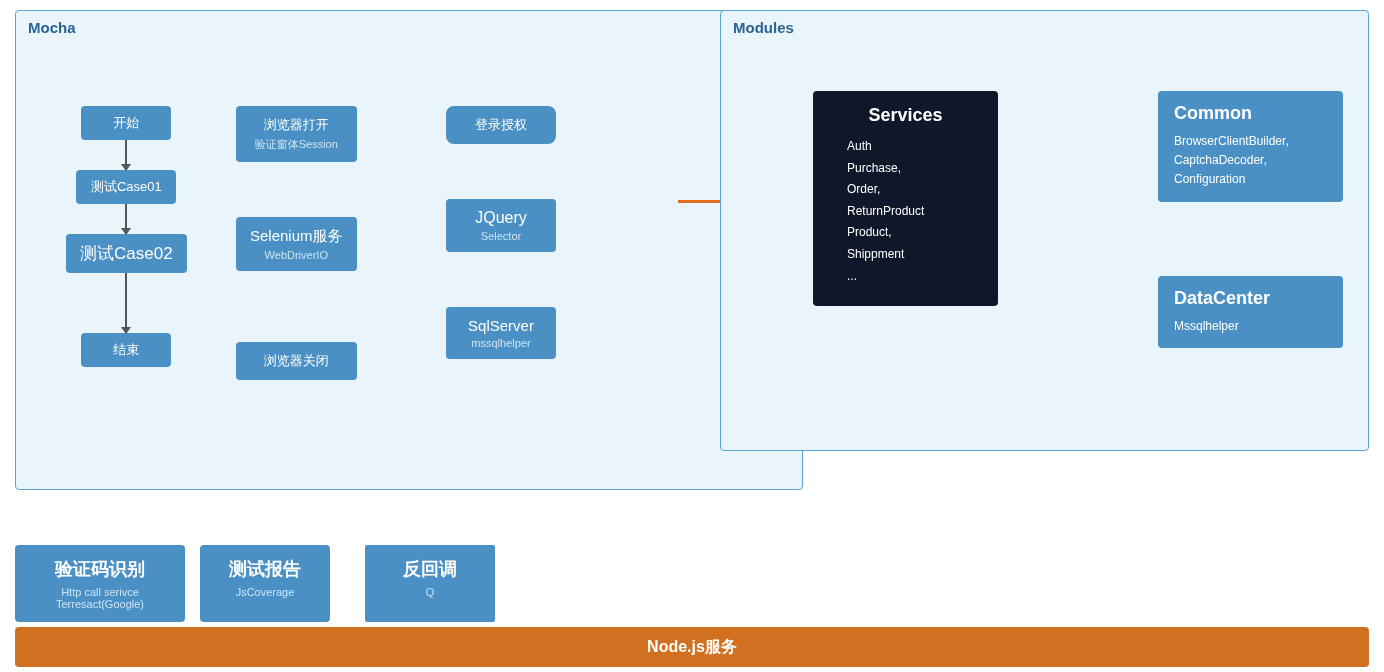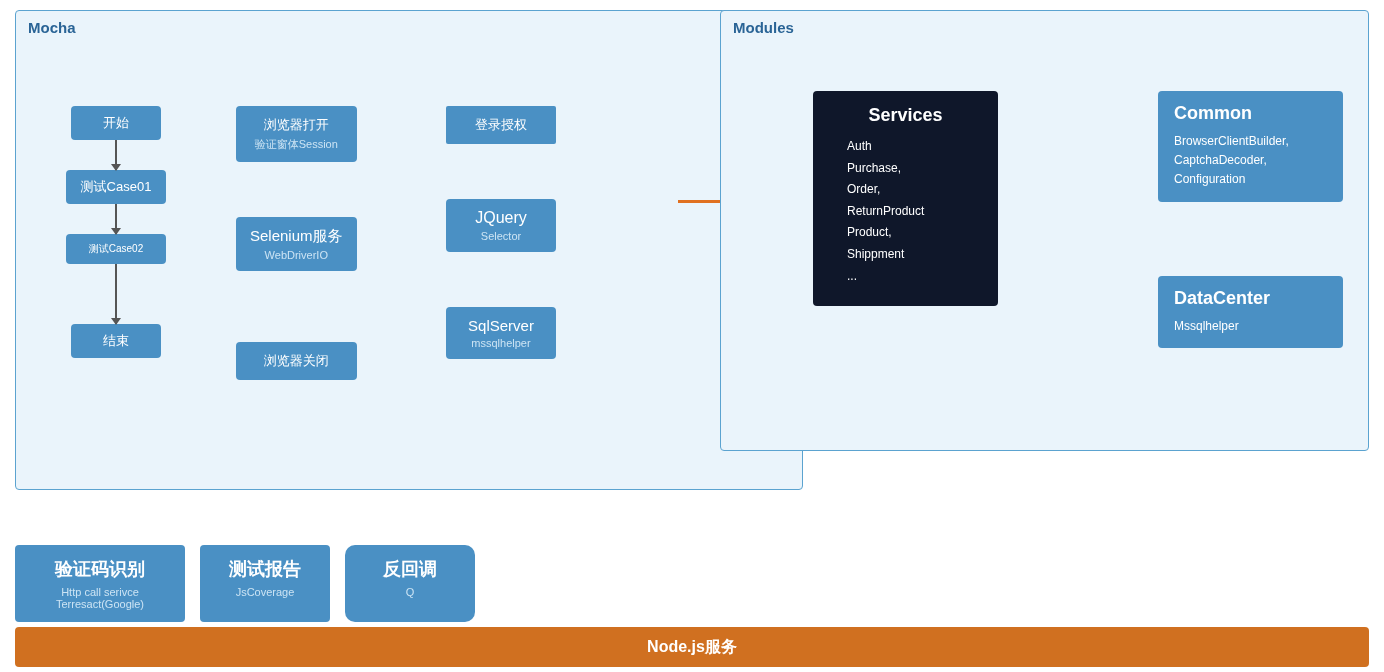--- a/index.html
+++ b/index.html
@@ -20,21 +20,21 @@
 
   <div style="position:absolute; left:50px; top:95px; display:flex; flex-direction:column; align-items:center;">
     <div style="background:#4a90c4; color:white; border-radius:4px; padding:8px 22px; font-size:13px; min-width:90px; text-align:center;">开始</div>
     <div style="width:2px; height:30px; background:#555; position:relative; margin:0;">
       <div style="position:absolute; bottom:-1px; left:-4px; width:0; height:0; border-left:5px solid transparent; border-right:5px solid transparent; border-top:7px solid #555;"></div>
     </div>
     <div style="background:#4a90c4; color:white; border-radius:4px; padding:8px 14px; font-size:13px; min-width:100px; text-align:center;">测试Case01</div>
     <div style="width:2px; height:30px; background:#555; position:relative;">
       <div style="position:absolute; bottom:-1px; left:-4px; width:0; height:0; border-left:5px solid transparent; border-right:5px solid transparent; border-top:7px solid #555;"></div>
     </div>
-    <div style="background:#4a90c4; color:white; border-radius:4px; padding:8px 14px; font-size:10px; min-width:100px; text-align:center;">测试Case02</div>
+    <div style="background:#4a90c4; color:white; border-radius:4px; padding:8px 14px; font-size:17px; min-width:100px; text-align:center;">测试Case02</div>
     <div style="width:2px; height:60px; background:#555; position:relative;">
       <div style="position:absolute; bottom:-1px; left:-4px; width:0; height:0; border-left:5px solid transparent; border-right:5px solid transparent; border-top:7px solid #555;"></div>
     </div>
     <div style="background:#4a90c4; color:white; border-radius:4px; padding:8px 22px; font-size:13px; min-width:90px; text-align:center;">结束</div>
   </div>
 
   <div style="position:absolute; left:220px; top:95px; display:flex; flex-direction:column; gap:55px;">
     <div style="background:#4a90c4; color:white; border-radius:4px; padding:10px 18px; font-size:13px; text-align:center; min-width:115px;">
       <div>浏览器打开</div>
       <div style="font-size:11px; color:#cce4f4; margin-top:3px;">验证窗体Session</div>
@@ -42,21 +42,21 @@
     <div style="background:#4a90c4; color:white; border-radius:4px; padding:10px 14px; font-size:13px; text-align:center; min-width:115px;">
       <div style="font-size:15px;">Selenium服务</div>
       <div style="font-size:11px; color:#cce4f4; margin-top:3px;">WebDriverIO</div>
     </div>
     <div style="background:#4a90c4; color:white; border-radius:4px; padding:10px 18px; font-size:13px; text-align:center; min-width:115px;margin-top:16px;">
       <div>浏览器关闭</div>
     </div>
   </div>
 
   <div style="position:absolute; left:430px; top:95px; display:flex; flex-direction:column; gap:55px;">
-    <div style="background:#4a90c4; color:white; border-radius:2px; padding:10px 22px; font-size:13px; text-align:center; min-width:110px;">
+    <div style="background:#4a90c4; color:white; border-radius:8px; padding:10px 22px; font-size:13px; text-align:center; min-width:110px;">
       <div>登录授权</div>
     </div>
     <div style="background:#4a90c4; color:white; border-radius:4px; padding:10px 22px; font-size:13px; text-align:center; min-width:90px;">
       <div style="font-size:16px;">JQuery</div>
       <div style="font-size:11px; color:#cce4f4; margin-top:3px;">Selector</div>
     </div>
     <div style="background:#4a90c4; color:white; border-radius:4px; padding:10px 14px; font-size:13px; text-align:center; min-width:90px;">
       <div style="font-size:15px;">SqlServer</div>
       <div style="font-size:11px; color:#cce4f4; margin-top:3px;">mssqlhelper</div>
     </div>
@@ -103,21 +103,21 @@
     <div style="font-size:18px; font-weight:bold; margin-bottom:5px;">验证码识别</div>
     <div style="font-size:11px; color:#cce4f4; white-space:pre-line;">Http call serivce
 Terresact(Google)</div>
   </div>
 
   <div style="background:#4a90c4; color:white; border-radius:4px; padding:12px 18px; font-size:13px; text-align:center; min-width:130px;">
     <div style="font-size:18px; font-weight:bold; margin-bottom:5px;">测试报告</div>
     <div style="font-size:11px; color:#cce4f4;">JsCoverage</div>
   </div>
 
-  <div style="background:#4a90c4; color:white; border-radius:10px; padding:12px 28px; font-size:13px; text-align:center; min-width:130px;">
+  <div style="background:#4a90c4; color:white; border-radius:2px; padding:12px 28px; font-size:13px; text-align:center; min-width:130px;margin-left:20px;">
     <div style="font-size:18px; font-weight:bold; margin-bottom:5px;">反回调</div>
     <div style="font-size:11px; color:#cce4f4;">Q</div>
   </div>
 </div>
 
 <div style="position:absolute; bottom:5px; left:15px; right:15px; height:40px; background:#d07020; border-radius:4px; display:flex; align-items:center; justify-content:center; color:white; font-size:16px; font-weight:bold;">
   <span>Node.js服务</span>
 </div>
 
 </body></html>

